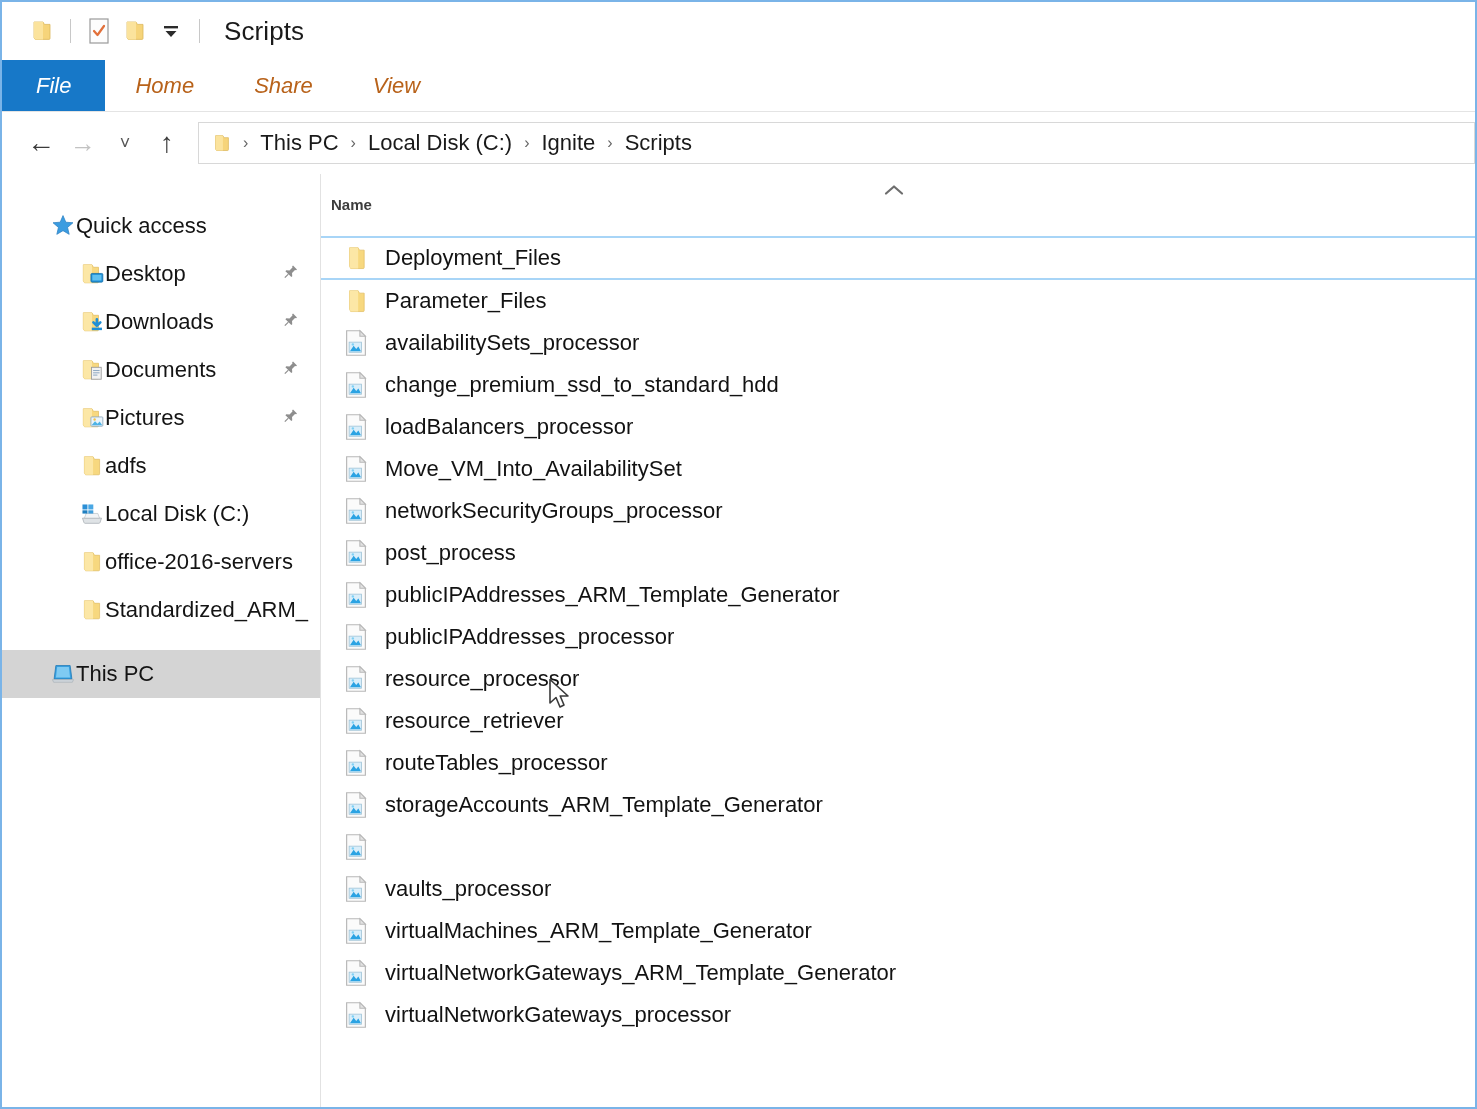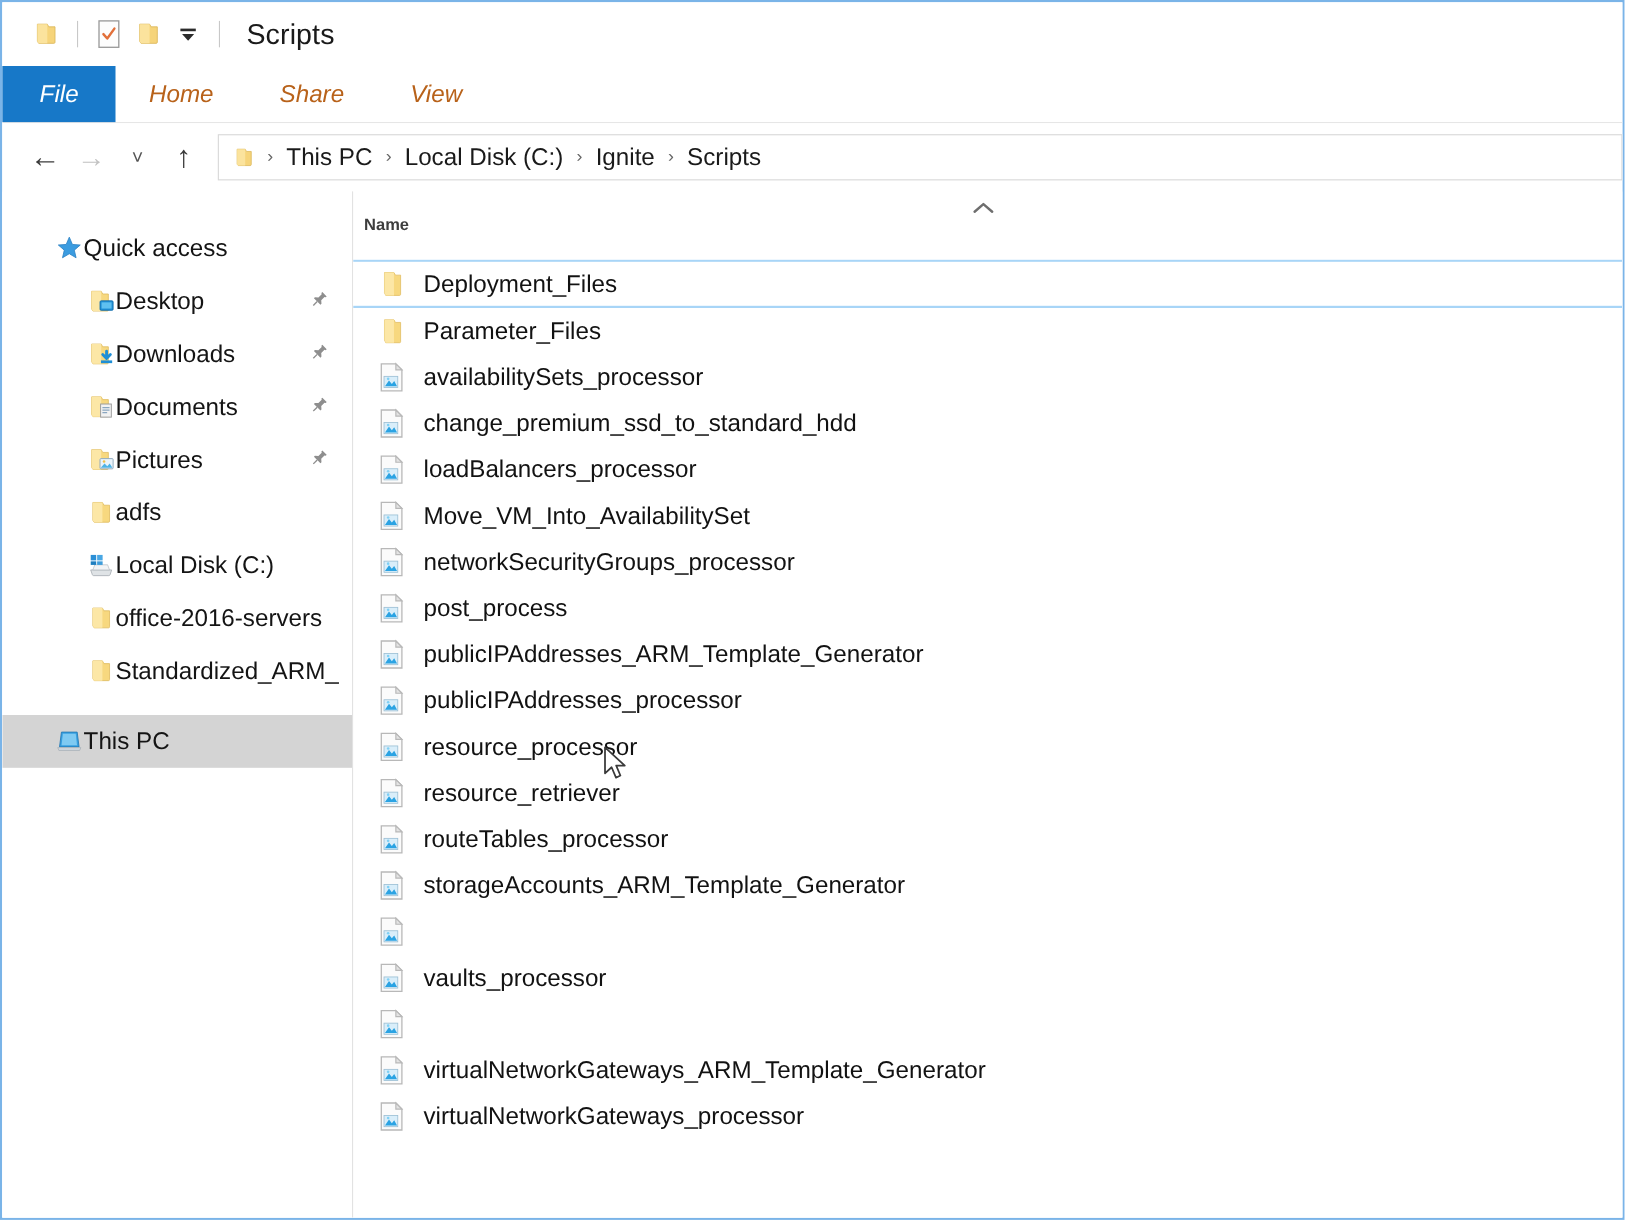--- a/index.html
+++ b/index.html
@@ -593,20 +593,21 @@
           <div class="row">
             <span style="display: flex; align-items: center; flex-shrink: 0;">
               <svg class="row-ico" viewBox="0 0 24 26">
                 <path d="M3.3 1.6h12.3l5.1 5.1v17.7H3.3z" fill="#fbfbfb" stroke="#b8b8b8" stroke-width="1.1"></path>
                 <path d="M15.6 1.6l5.1 5.1h-5.1z" fill="#e3e3e3" stroke="#b8b8b8" stroke-width="1"></path>
                 <rect x="5.6" y="12.2" width="11.6" height="9.4" fill="#d9eefa" stroke="#9bbfd4" stroke-width=".7"></rect>
                 <path d="M6.4 20.6l3.4-5 2.4 3 2-2.4 2.4 4.4z" fill="#2ba3e3"></path>
                 <circle cx="9.1" cy="14.3" r="1.1" fill="#7fd0f5"></circle>
               </svg>
             </span>
+            <span class="row-label">virtualMachines_ARM_Template_Generator</span>
           </div>
           <div class="row">
             <span style="display: flex; align-items: center; flex-shrink: 0;">
               <svg class="row-ico" viewBox="0 0 24 26">
                 <path d="M3.3 1.6h12.3l5.1 5.1v17.7H3.3z" fill="#fbfbfb" stroke="#b8b8b8" stroke-width="1.1"></path>
                 <path d="M15.6 1.6l5.1 5.1h-5.1z" fill="#e3e3e3" stroke="#b8b8b8" stroke-width="1"></path>
                 <rect x="5.6" y="12.2" width="11.6" height="9.4" fill="#d9eefa" stroke="#9bbfd4" stroke-width=".7"></rect>
                 <path d="M6.4 20.6l3.4-5 2.4 3 2-2.4 2.4 4.4z" fill="#2ba3e3"></path>
                 <circle cx="9.1" cy="14.3" r="1.1" fill="#7fd0f5"></circle>
               </svg>

